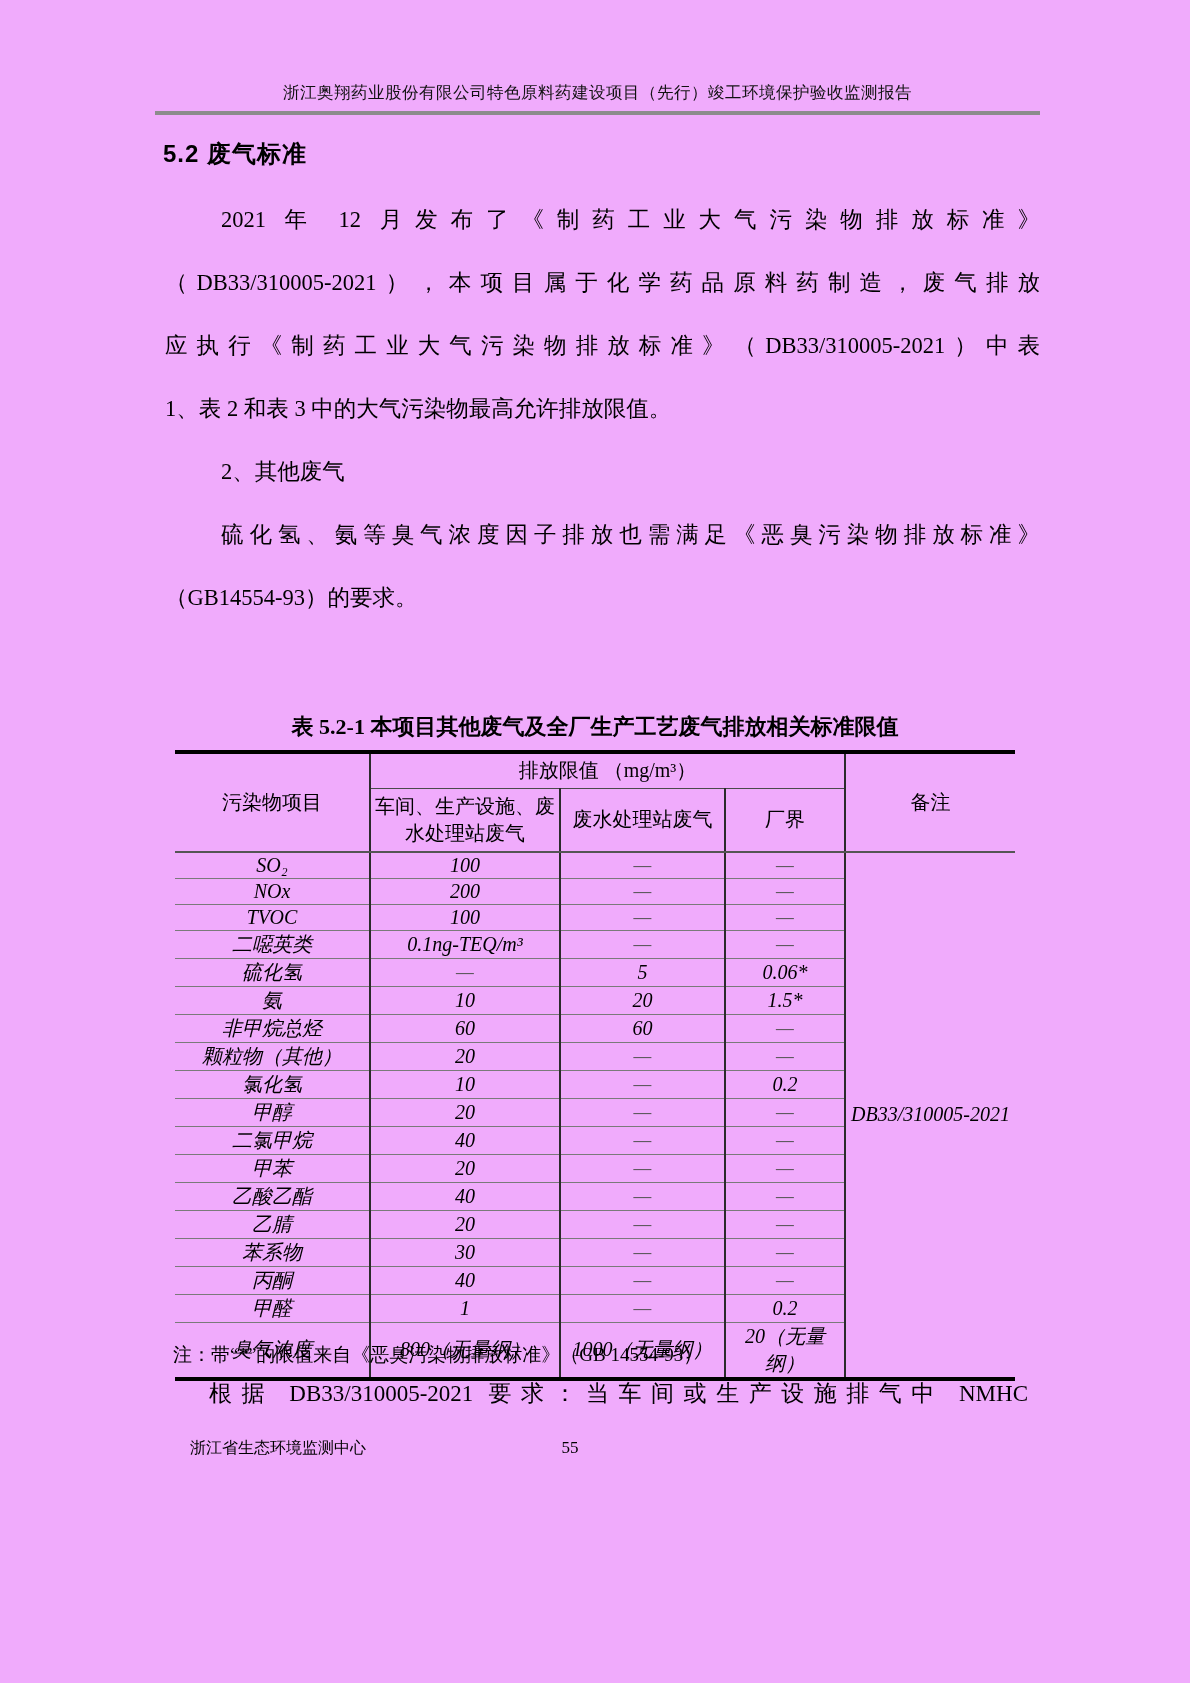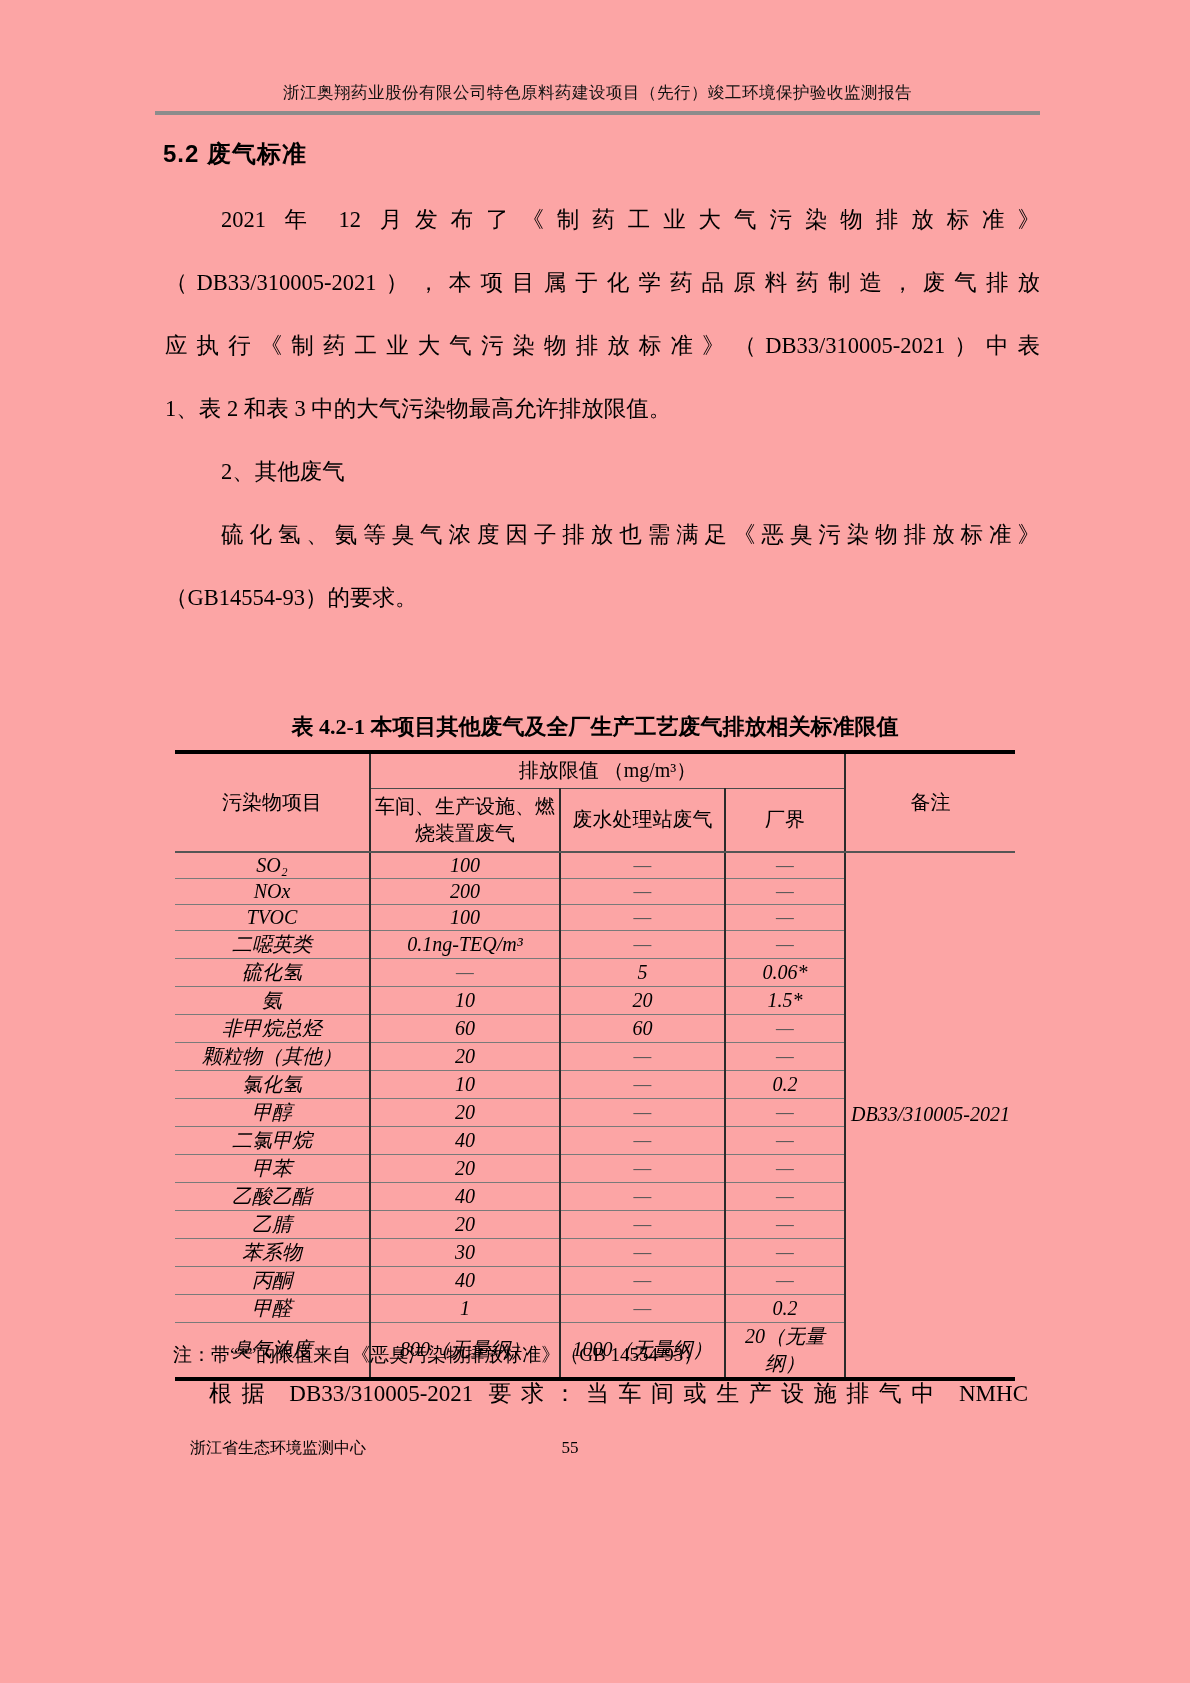--- a/index.html
+++ b/index.html
@@ -1,18 +1,18 @@
 <!DOCTYPE html>
 <html><head>
 <meta charset="utf-8">
 <style>
   html,body { margin:0; padding:0; background:#e8e8e8; }
   .page {
     position:relative; width:1190px; height:1683px; margin:0 auto;
-    background:#fca5a5; color:#000;
+    background:#f0abfc; color:#000;
     font-family:"Liberation Serif","DejaVu Serif",serif;
     overflow:hidden;
   }
   
   .doc-header {
     position:absolute; top:82px; left:155px; width:885px;
     text-align:center; font-size:16.5px; letter-spacing:.5px; color:#111;
   }
   .header-rule {
     position:absolute; top:111px; left:155px; width:885px; height:4px;
@@ -91,38 +91,38 @@
   <div class="body-block">
     <div class="bodyline indent justify">2021 年 12 月发布了《制药工业大气污染物排放标准》</div>
     <div class="bodyline justify">（DB33/310005-2021），本项目属于化学药品原料药制造，废气排放</div>
     <div class="bodyline justify">应执行《制药工业大气污染物排放标准》（DB33/310005-2021）中表</div>
     <div class="bodyline">1、表 2 和表 3 中的大气污染物最高允许排放限值。</div>
     <div class="bodyline indent">2、其他废气</div>
     <div class="bodyline indent justify">硫化氢、氨等臭气浓度因子排放也需满足《恶臭污染物排放标准》</div>
     <div class="bodyline">（GB14554-93）的要求。</div>
   </div>
 
-  <div class="table-caption">表 4.2-1 本项目其他废气及全厂生产工艺废气排放相关标准限值</div>
+  <div class="table-caption">表 5.2-1 本项目其他废气及全厂生产工艺废气排放相关标准限值</div>
 
   <table class="std">
     <colgroup>
       <col style="width:195px">
         <col style="width:190px">
         <col style="width:165px">
         <col style="width:120px">
         <col style="width:170px">
     </colgroup>
     <thead>
       <tr class="hrow1">
         <th rowspan="2" class="span2">污染物项目</th>
         <th colspan="3" class="vline-l limit-group">排放限值 （mg/m³）</th>
         <th rowspan="2" class="vline-l span2">备注</th>
       </tr>
       <tr class="hrow2">
-        <th class="vline-l">车间、生产设施、燃烧装置废气</th>
+        <th class="vline-l">车间、生产设施、废水处理站废气</th>
         <th class="vline-l">废水处理站废气</th>
         <th class="vline-l">厂界</th>
       </tr>
     </thead>
     <tbody>
       <tr>
         <td>SO₂</td>
         <td class="vline-l">100</td>
         <td class="vline-l dash">—</td>
         <td class="vline-l dash">—</td>

